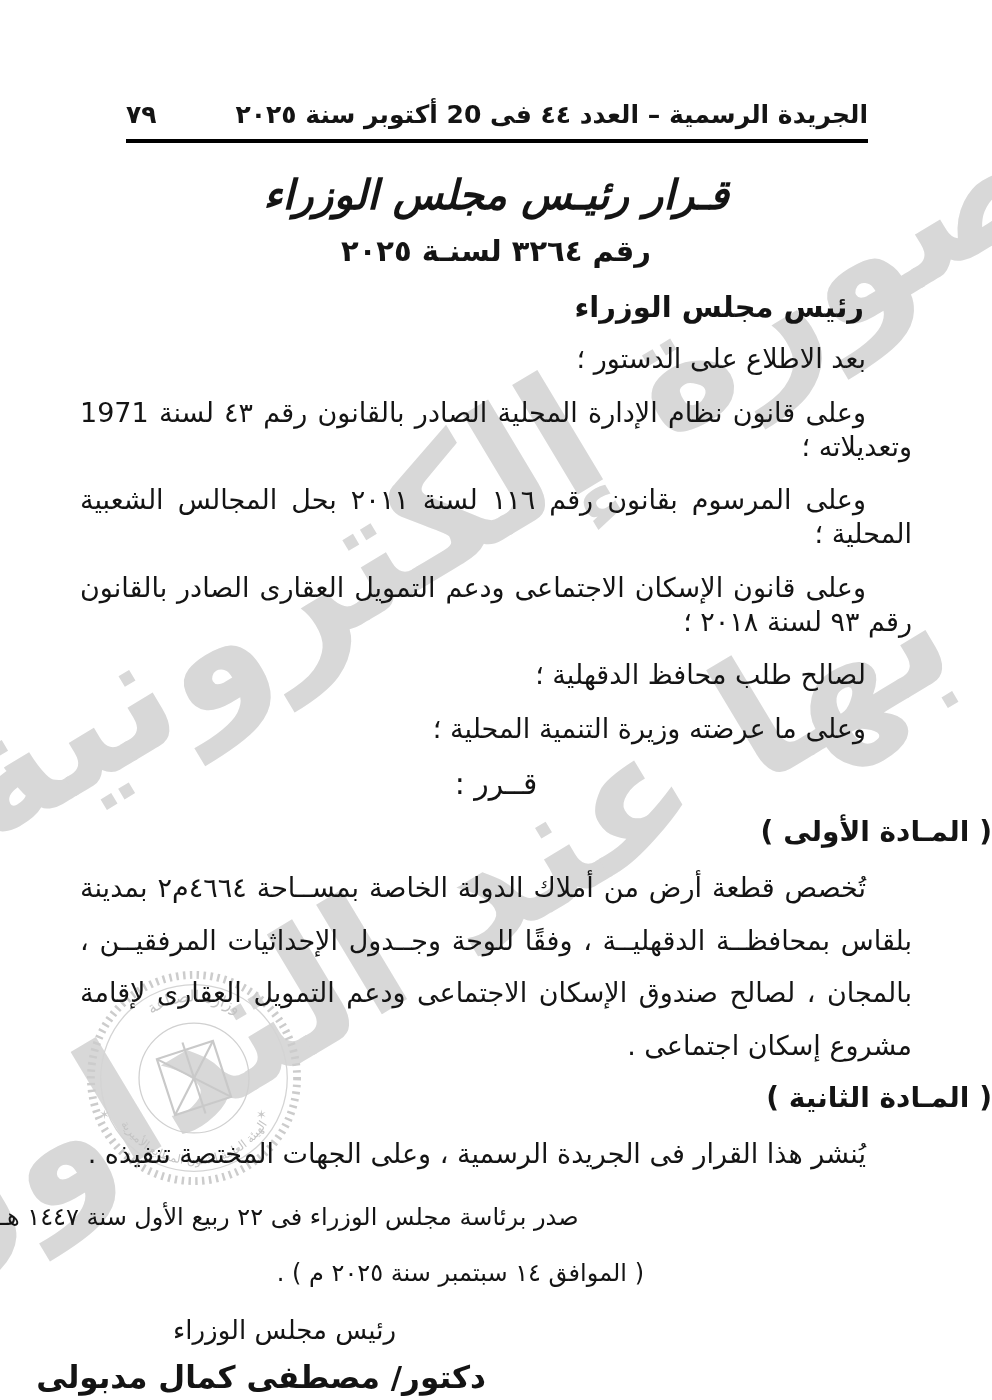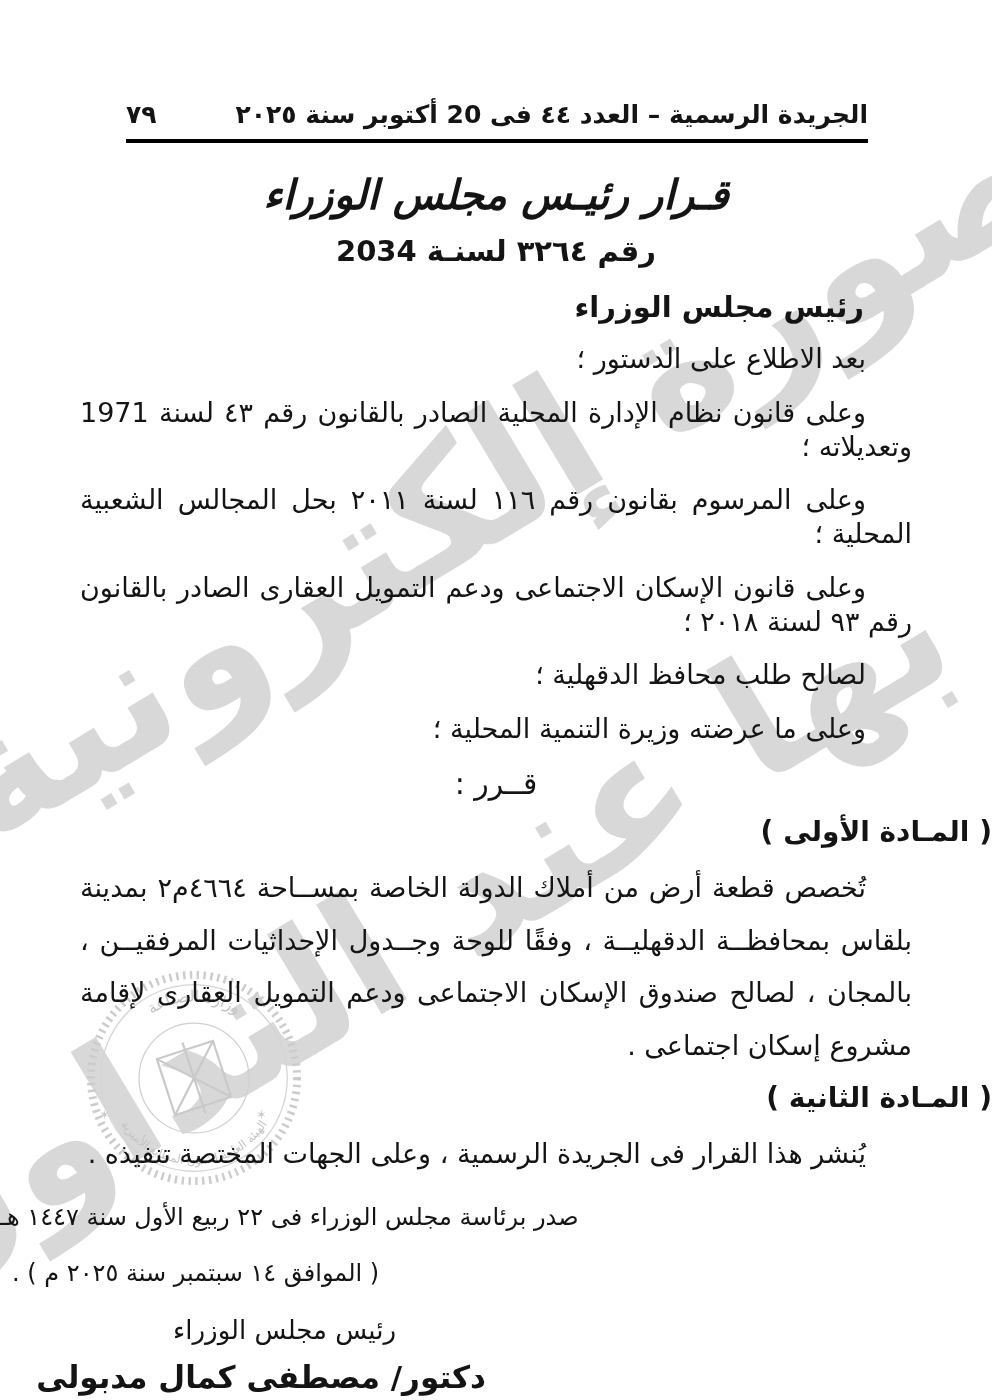--- a/index.html
+++ b/index.html
@@ -44,21 +44,21 @@
 
   .decided { text-align:center; font-weight:400; font-size:30px; margin:4px 0 14px 0; }
 
   .article-heading { text-align:right; font-weight:700; font-size:28px; margin:8px 0 14px 0; }
   .article-body {
     margin:0 80px 6px 80px; font-size:27px; line-height:1.95;
     text-indent:46px; text-align:justify;
   }
 
   .issued-line { font-size:24px; margin:22px 190px 0 0; text-align:left; white-space:nowrap; line-height:1.3; }
-  .greg-line   { font-size:24px; margin:26px 348px 0 12px; text-align:left; white-space:nowrap; }
+  .greg-line   { font-size:24px; margin:26px 348px 0 0; text-align:right; white-space:nowrap; }
   .sig-title   { font-size:26px; margin:28px 596px 0 0; text-align:right; white-space:nowrap; }
   .sig-name    { font-size:31px; font-weight:700; margin:14px 506px 0 0; white-space:nowrap; }
 </style>
 </head>
 <body>
 
 <div class="page">
 
   <div class="watermark">
     <div class="wm wm1">صورة إلكترونية</div>
@@ -92,21 +92,21 @@
   </div>
 
   <div class="content">
     <div class="gz-header">
       <div class="gz-title">الجريدة الرسمية – العدد ٤٤ فى 20 أكتوبر سنة ٢٠٢٥</div>
       <div class="gz-page-num">٧٩</div>
     </div>
     <div class="gz-rule"></div>
 
     <div class="decree-title">قـرار رئيـس مجلس الوزراء</div>
-    <div class="decree-number">رقم ٣٢٦٤ لسنـة 2034</div>
+    <div class="decree-number">رقم ٣٢٦٤ لسنـة ٢٠٢٥</div>
 
     <div class="issuer">رئيس مجلس الوزراء</div>
 
     <div class="preamble">
       <p>بعد الاطلاع على الدستور ؛</p>
       <p>وعلى قانون نظام الإدارة المحلية الصادر بالقانون رقم ٤٣ لسنة 1971 وتعديلاته ؛</p>
       <p>وعلى المرسوم بقانون رقم ١١٦ لسنة ٢٠١١ بحل المجالس الشعبية المحلية ؛</p>
       <p>وعلى قانون الإسكان الاجتماعى ودعم التمويل العقارى الصادر بالقانون رقم ٩٣ لسنة ٢٠١٨ ؛</p>
       <p>لصالح طلب محافظ الدقهلية ؛</p>
       <p>وعلى ما عرضته وزيرة التنمية المحلية ؛</p>

